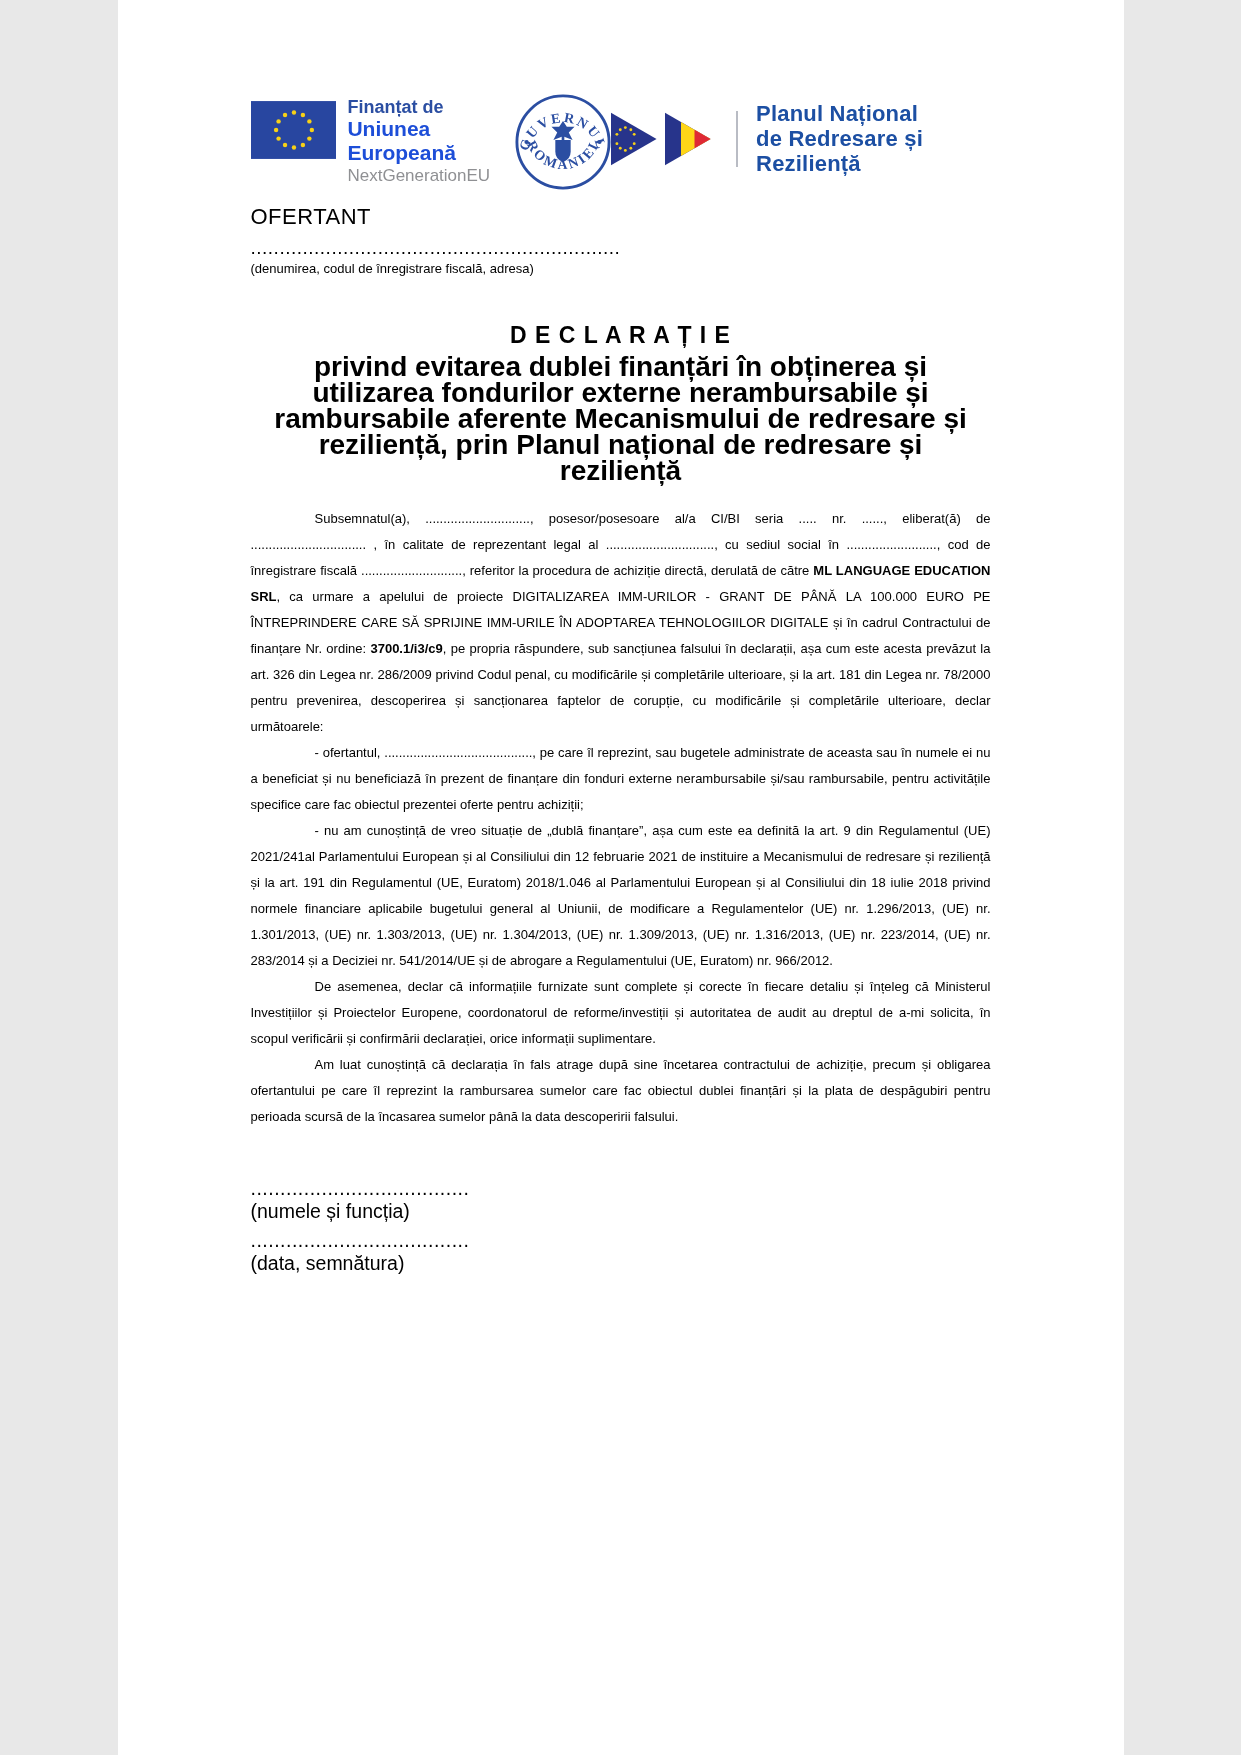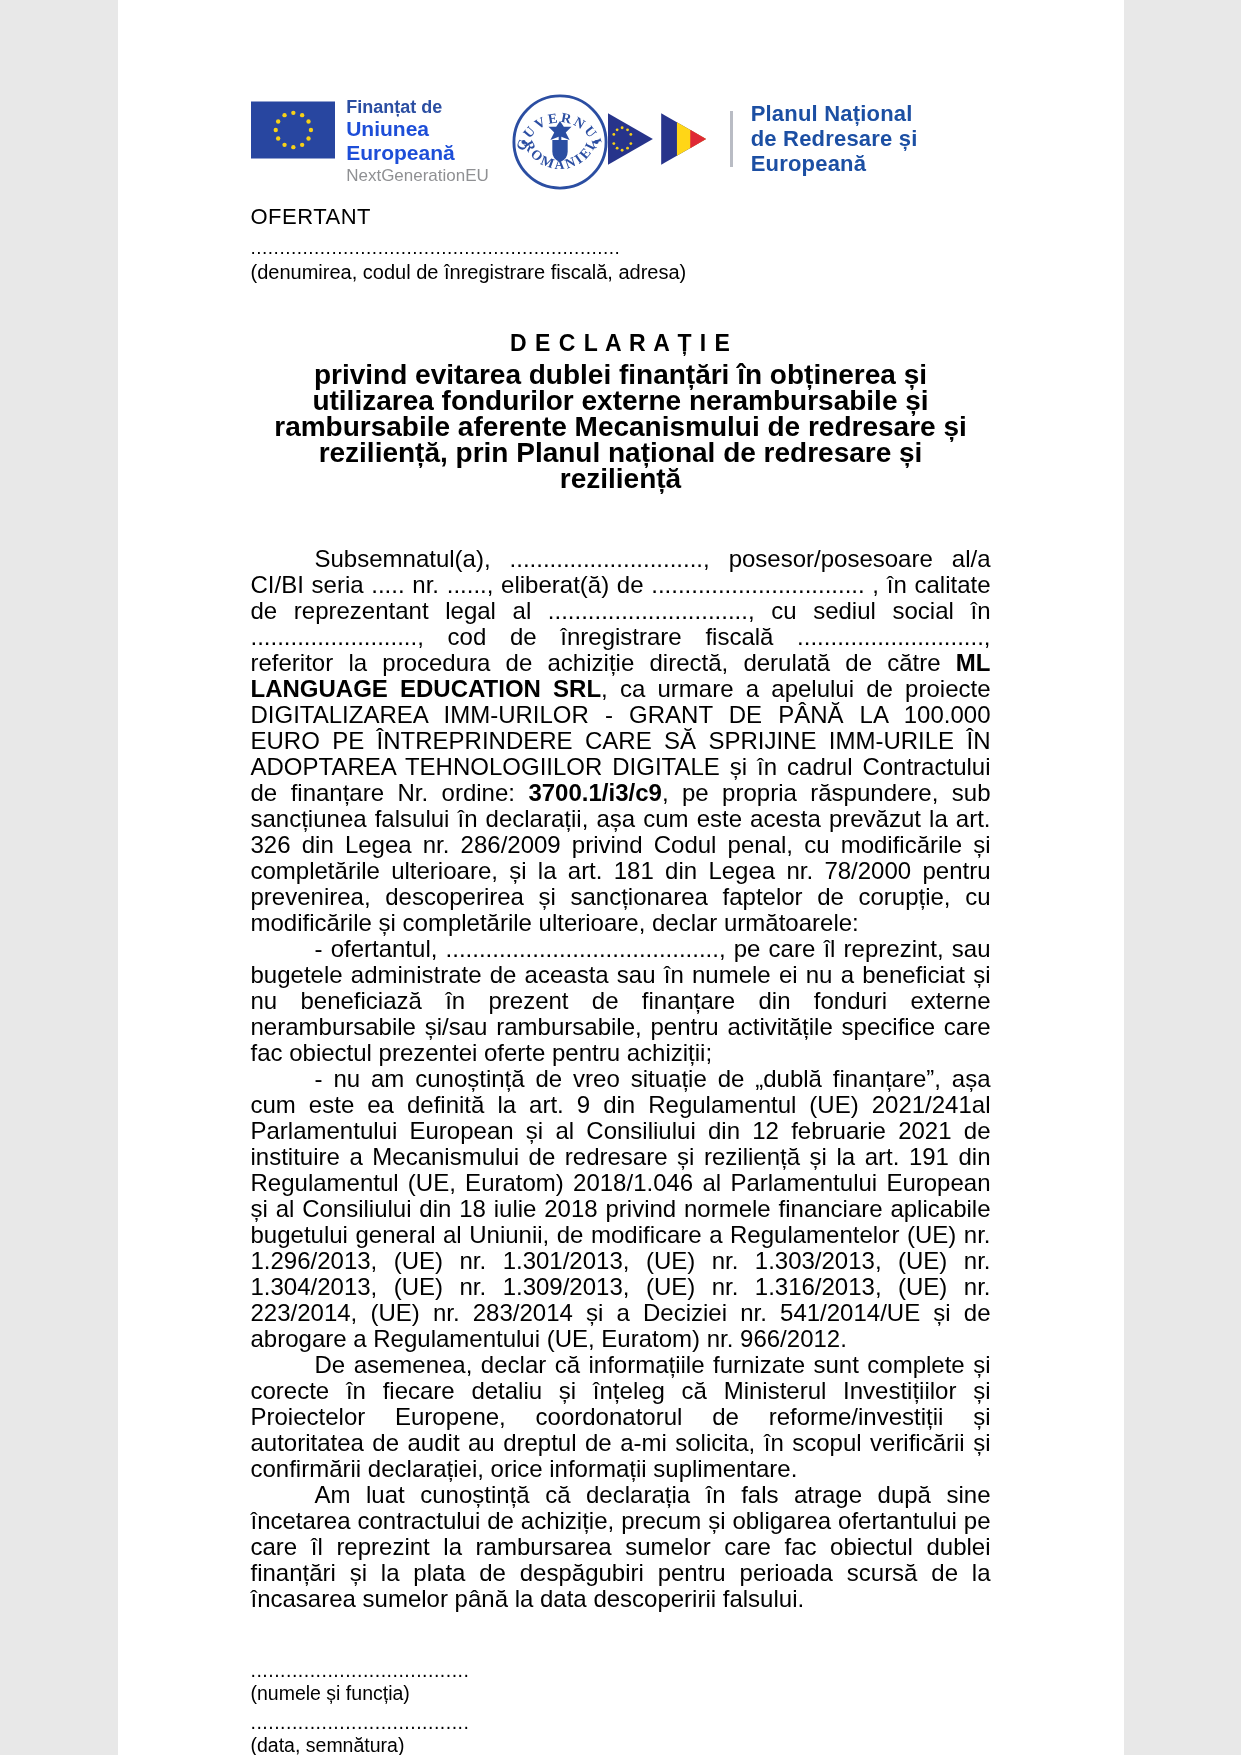--- a/index.html
+++ b/index.html
@@ -31,29 +31,29 @@
 
   .gov-seal { margin-top: -2px; }
 
   .pnrr-logo { display:flex; align-items:center; gap:18px; margin-top:6px; }
   .pnrr-sep { width:3px; height:56px; background:#b9bcc4; }
   .pnrr-text { line-height:1.13; font-weight:bold; font-size:22px; color:#1C4FA3; letter-spacing:0.2px; }
 
   
   .ofertant-label { font-size:22px; margin-top:16px; letter-spacing:0.5px; }
   .dots-line { font-size:19px; line-height:20px; margin-top:8px; letter-spacing:0.5px; }
-  .ofertant-caption { font-size:20px; margin-top:3px; }
+  .ofertant-caption { font-size:13px; margin-top:3px; }
 
   
   .title-block { text-align:center; margin-top:46px; }
   .title-main { font-size:23px; font-weight:bold; letter-spacing:1px; }
   .title-sub { font-size:28px; font-weight:bold; line-height:26px; margin-top:5px; padding:0 10px; }
 
   
-  .body-block { margin-top:54px; font-size:24px; line-height:26px; text-align:justify; }
+  .body-block { margin-top:22px; font-size:13px; line-height:26px; text-align:justify; }
   .body-block p { margin:0; text-indent:64px; }
 
   
   .sig-block { margin-top:48px; font-size:19.5px; line-height:26px; }
   .sig-block .dots-line { margin-top:0; font-size:19.5px; }
   .sig-gap { height:6px; }
 </style>
 </head>
 <body>
 
@@ -125,21 +125,21 @@
             <circle cx="7" cy="26.5" r="1.7"></circle>
             <circle cx="11" cy="21" r="1.7"></circle>
           </g>
           <polygon points="64,1 64,63 118,32" fill="#27348B"></polygon>
           <polygon points="83,11.8 83,52.2 118,32" fill="#FFD617"></polygon>
           <polygon points="99,20.9 99,43.1 118,32" fill="#DF2935"></polygon>
         </svg>
         <div class="pnrr-sep"></div>
         <div class="pnrr-text">
           <div>Planul Național</div>
-          <div>de Redresare și Europeană</div>
+          <div>de Redresare și Reziliență</div>
         </div>
       </div>
     </div>
 
     <div class="ofertant-label">OFERTANT</div>
     <div class="dots-line">................................................................</div>
     <div class="ofertant-caption">(denumirea, codul de înregistrare fiscală, adresa)</div>
 
     <div class="title-block">
       <div class="title-main">D E C L A R A Ț I E</div>

